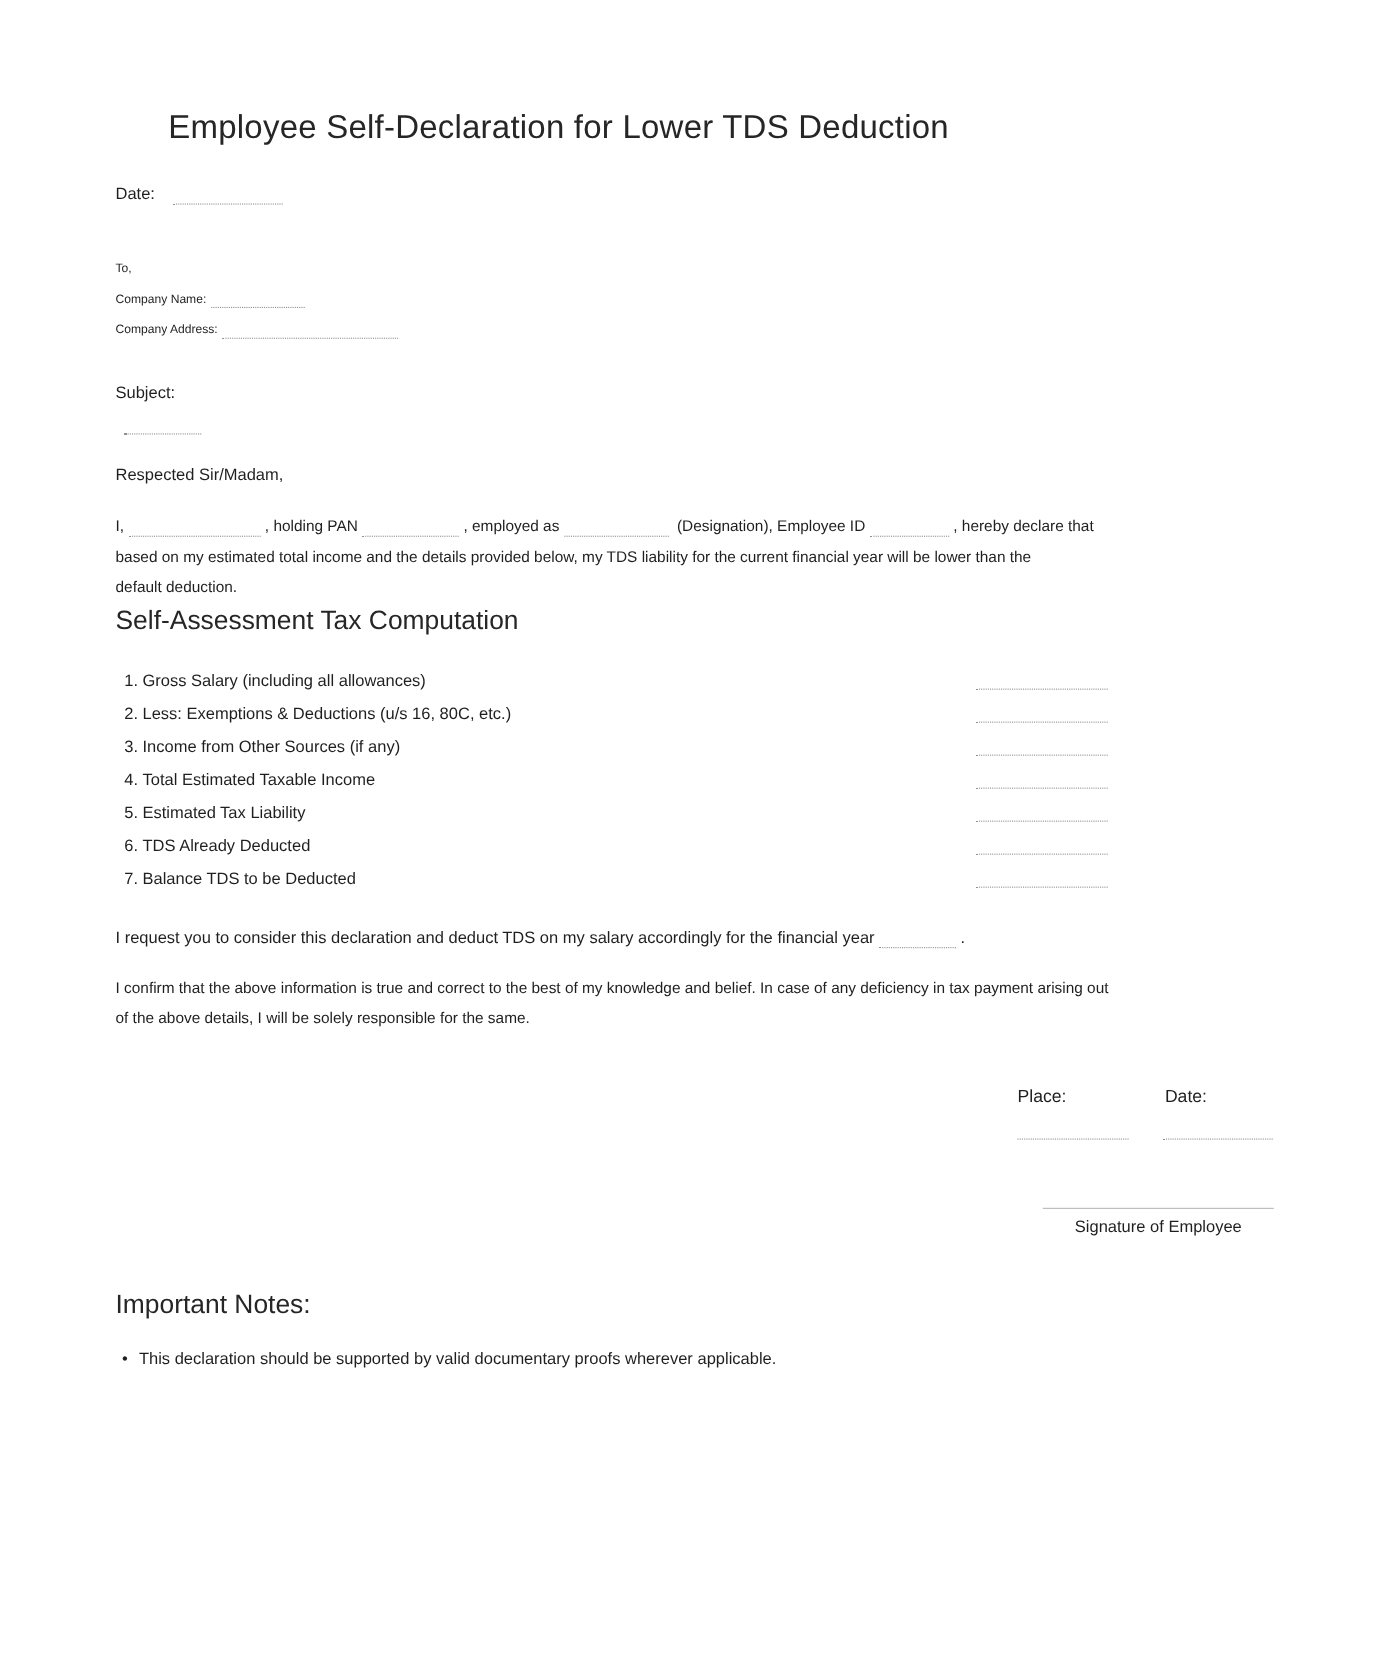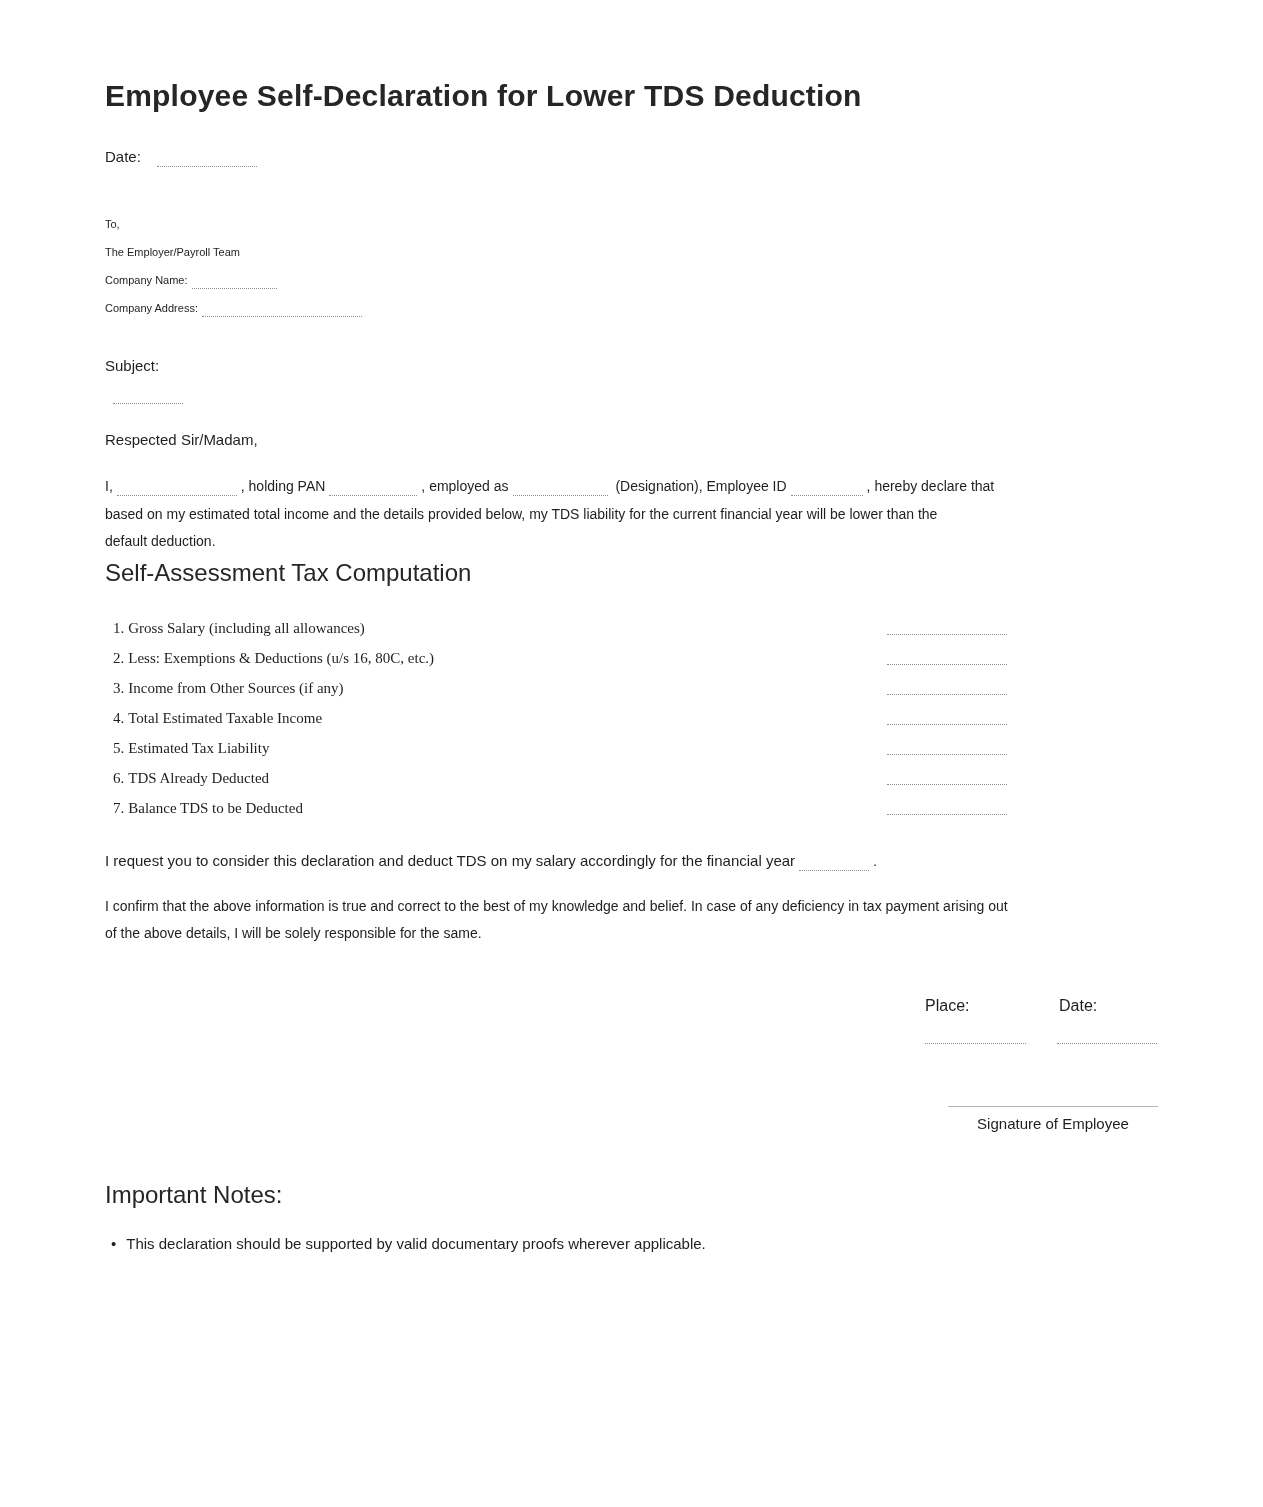--- a/index.html
+++ b/index.html
@@ -9,37 +9,37 @@
     font-family:"Liberation Sans","DejaVu Sans",sans-serif;
     color:#1f1f1f;
   }
   .doc {
     width:1263px; height:1300px;
     padding:0 105px;
     overflow:hidden;
     background:#ffffff;
   }
   .title {
-    padding-top:76px;
-    font-size:30px; font-weight:700; line-height:40px;
-    color:#262626; letter-spacing:0.2px;
+    padding-top:96px;
+    font-size:30px; font-weight:400; line-height:40px;
+    color:#262626; letter-spacing:0.2px;margin-left:48px;
   }
   .date-line { margin-top:30px; font-size:15px; line-height:21px; }
   .address   { margin-top:43px; font-size:11px; line-height:28px; }
   .subject   { margin-top:30px; font-size:15px; line-height:28px; }
   .salutation{ margin-top:21px; font-size:15px; line-height:21px; }
   .para1     { margin-top:23px; font-size:14px; line-height:27.5px; }
   .h2 {
     font-size:24px; font-weight:400; line-height:33px; color:#262626;
   }
   .comp-heading  { }
   .comp-list     { margin-top:24px; }
   .comp-row {
     position:relative; height:30px; line-height:30px;
-    font-size:15px; padding-left:8px;font-family:Liberation Serif, serif;
+    font-size:15px; padding-left:8px;
   }
   .comp-num { margin-right:4px; }
   .comp-blank {
     position:absolute; right:151px; bottom:8px; width:120px;
     border-bottom:1px dotted #8f8f8f;
   }
   .request   { margin-top:27px; font-size:15px; line-height:22px; }
   .confirm   { margin-top:21px; font-size:14px; line-height:27.5px; }
   .pre { white-space:pre-line; }
 
@@ -69,21 +69,20 @@
 <body>
 
 <div class="doc">
 
   <h1 class="title">Employee Self-Declaration for Lower TDS Deduction</h1>
 
   <div class="date-line"><span>Date:</span><span class="blank w100" style="margin-left:16px;"></span></div>
 
   <div class="address">
     <div>To,</div>
-    <div>The Employer/Payroll Team</div>
     <div><span>Company Name:</span><span class="blank w85"></span></div>
     <div><span>Company Address:</span><span class="blank w160"></span></div>
   </div>
 
   <div class="subject">
     <div>Subject:</div>
     <div><span class="blank w70" style="margin-left:8px;"></span></div>
   </div>
 
   <div class="salutation">Respected Sir/Madam,</div>

